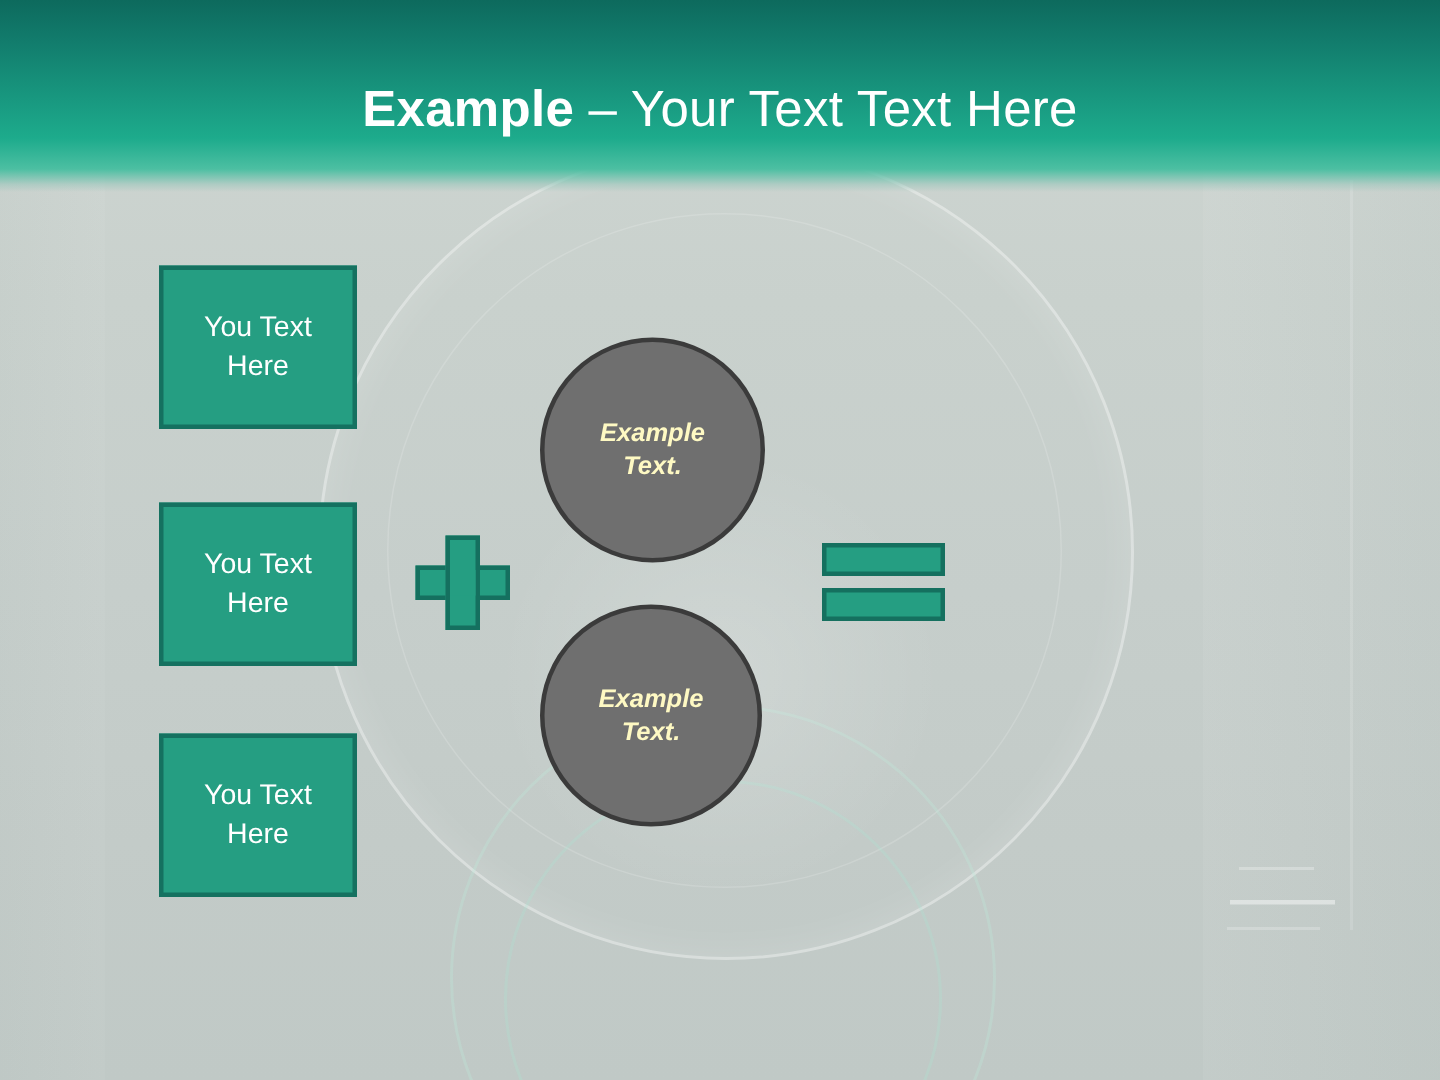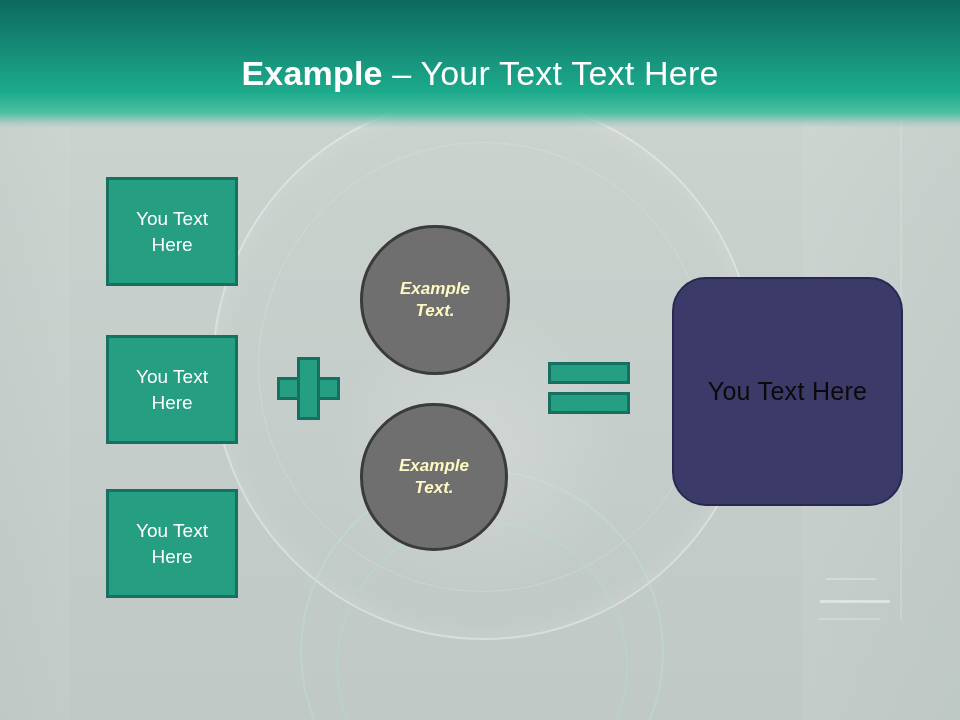--- a/index.html
+++ b/index.html
@@ -347,17 +347,14 @@
       <span>Example</span><br>
       <span>Text.</span>
     </div>
   </div>
 
   <div class="equals">
     <div class="eq-bar eq-bar-top"></div>
     <div class="eq-bar eq-bar-bottom"></div>
   </div>
 
-  <div class="navy-card">
-    <span>You Text  Here</span>
-  </div>
 
 </div>
 
 </body></html>

